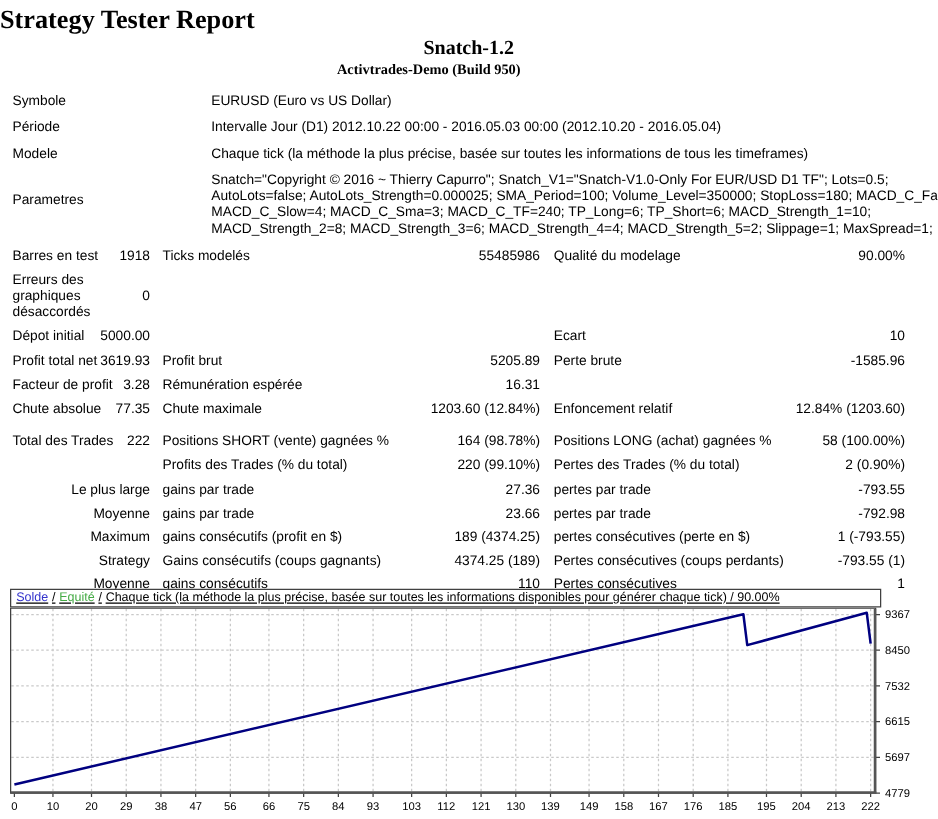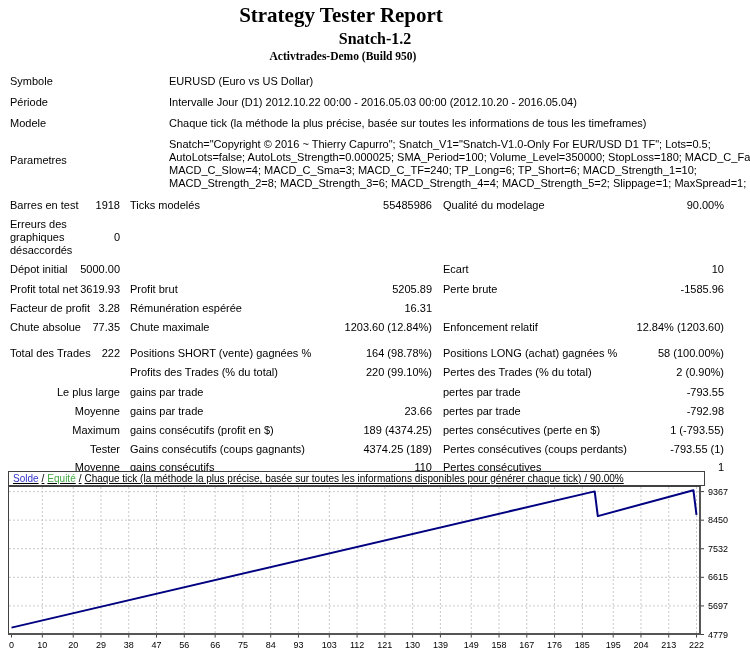--- a/index.html
+++ b/index.html
@@ -1,18 +1,18 @@
 <!DOCTYPE html>
 <html><head>
 <meta charset="utf-8">
 <style>
   html,body{margin:0;padding:0;background:#fff;}
   body{width:750px;height:655px;position:relative;overflow:hidden;
        font-family:"Liberation Sans",sans-serif;font-size:11px;color:#000;}
-  .title-main{position:absolute;top:3px;left:0;width:682px;text-align:center;
+  .title-main{position:absolute;top:3px;left:0;width:682px;text-align:left;
       font-family:"Liberation Serif",serif;font-weight:bold;font-size:21px;}
   .title-strategy{position:absolute;top:30px;left:0;width:750px;text-align:center;
       font-family:"Liberation Serif",serif;font-weight:bold;font-size:16px;}
   .title-account{position:absolute;top:50px;left:0;width:686px;text-align:center;
       font-family:Liberation Serif, serif;font-weight:bold;font-size:11.5px;}
   .irow{position:absolute;left:0;width:750px;}
   .ilabel{position:absolute;left:10px;width:115px;}
   .ivalue{position:absolute;left:142px;width:612px;line-height:13px;padding-left:27px;}
   .srow{position:absolute;left:0;width:750px;height:14px;}
   .ca-label{position:absolute;left:10px;width:112px;line-height:13px;}
@@ -104,39 +104,40 @@
 </div>
 <div class="srow" style="top:366px">
   <span class="cb-label">Profits des Trades (% du total)</span>
   <span class="cb-value">220 (99.10%)</span>
   <span class="cc-label">Pertes des Trades (% du total)</span>
   <span class="cc-value">2 (0.90%)</span>
 </div>
 <div class="srow" style="top:386px">
   <span class="ca-value">Le plus large</span>
   <span class="cb-label">gains par trade</span>
+  <span class="cb-value">27.36</span>
   <span class="cc-label">pertes par trade</span>
   <span class="cc-value">-793.55</span>
 </div>
 <div class="srow" style="top:405px">
   <span class="ca-value">Moyenne</span>
   <span class="cb-label">gains par trade</span>
   <span class="cb-value">23.66</span>
   <span class="cc-label">pertes par trade</span>
   <span class="cc-value">-792.98</span>
 </div>
 <div class="srow" style="top:424px">
   <span class="ca-value">Maximum</span>
   <span class="cb-label">gains consécutifs (profit en $)</span>
   <span class="cb-value">189 (4374.25)</span>
   <span class="cc-label">pertes consécutives (perte en $)</span>
   <span class="cc-value">1 (-793.55)</span>
 </div>
 <div class="srow" style="top:443px">
-  <span class="ca-value">Tester</span>
+  <span class="ca-value">Strategy</span>
   <span class="cb-label">Gains consécutifs (coups gagnants)</span>
   <span class="cb-value">4374.25 (189)</span>
   <span class="cc-label">Pertes consécutives (coups perdants)</span>
   <span class="cc-value">-793.55 (1)</span>
 </div>
 <div class="srow" style="top:461px">
   <span class="ca-value">Moyenne</span>
   <span class="cb-label">gains consécutifs</span>
   <span class="cb-value">110</span>
   <span class="cc-label">Pertes consécutives</span>

